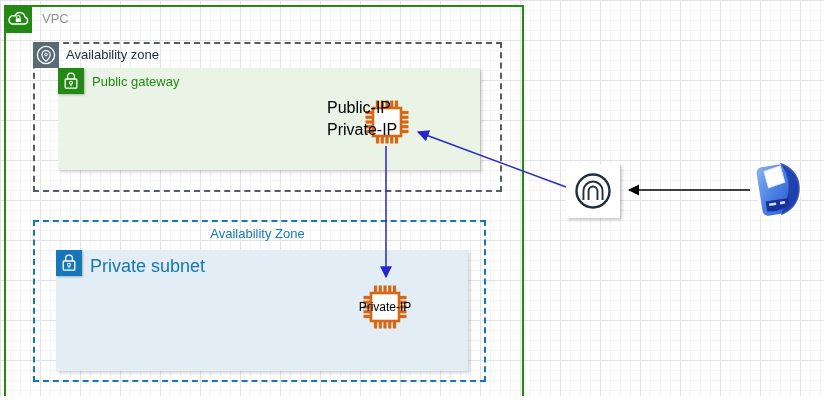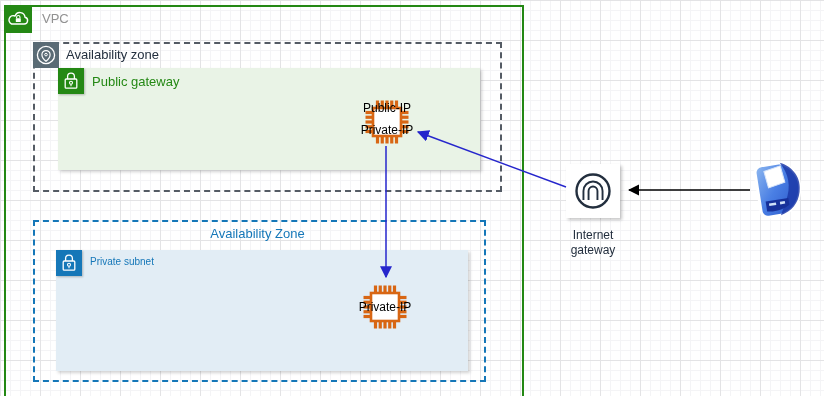--- a/index.html
+++ b/index.html
@@ -22,24 +22,24 @@
   .az1{left:33px;top:42px;width:465px;height:146px;border:2px dashed #545B64;}
   .az1-badge{left:33px;top:42px;width:26px;height:26px;background:#5A6B75;}
   .az1-label{left:66px;top:47px;font-size:13px;color:#232F3E;}
   .pubsub{left:58px;top:68px;width:422px;height:102px;background:#E9F3E6;box-shadow:2px 2px 3px rgba(0,0,0,0.18);}
   .pubsub-badge{left:58px;top:68px;width:26px;height:26px;background:#248814;box-shadow:1px 1px 2px rgba(0,0,0,0.25);}
   .pubsub-label{left:92px;top:74px;font-size:13px;color:#248814;}
   .az2{left:33px;top:220px;width:449px;height:158px;border:2px dashed #1577B8;}
   .az2-label{left:33px;top:226px;width:449px;text-align:center;font-size:13px;color:#1577B8;}
   .privsub{left:56px;top:250px;width:412px;height:121px;background:#E2EDF5;box-shadow:2px 2px 3px rgba(0,0,0,0.18);}
   .privsub-badge{left:56px;top:250px;width:26px;height:26px;background:#1577B8;box-shadow:1px 1px 2px rgba(0,0,0,0.25);}
-  .privsub-label{left:90px;top:256px;font-size:10px;color:#1577B8;}
+  .privsub-label{left:90px;top:256px;font-size:18px;color:#1577B8;}
   
   .ec2-pub{left:364px;top:99px;width:46px;height:46px;}
-  .ec2-pub-label{left:327px;top:97px;width:120px;text-align:center;font-size:12px;color:#000;line-height:22px;}
+  .ec2-pub-label{left:327px;top:97px;width:120px;text-align:left;font-size:16px;color:#000;line-height:22px;}
   .ec2-priv{left:362px;top:284px;width:46px;height:46px;}
   .ec2-priv-label{left:325px;top:300px;width:120px;text-align:center;font-size:12px;color:#000;}
   .igw{left:566px;top:164px;width:54px;height:54px;background:#ffffff;box-shadow:2px 2px 3px rgba(0,0,0,0.22);}
   .igw-label{left:553px;top:228px;width:80px;text-align:center;font-size:12px;color:#232F3E;line-height:15px;}
   .client{left:750px;top:155px;width:62px;height:70px;}
   .edges{left:0;top:0;width:824px;height:412px;pointer-events:none;}
   .edges line{pointer-events:stroke;}
   .badge svg, .node svg{display:block;}
 </style>
 </head>
@@ -153,24 +153,20 @@
   </div>
   <div class="abs ec2-priv-label">Private-IP</div>
 
   <div class="abs igw node">
     <svg width="54" height="54" viewBox="0 0 54 54">
       <circle cx="27" cy="27" r="16.5" fill="none" stroke="#232F3E" stroke-width="2.4"></circle>
       <path d="M20 36 v-9 a7 7 0 0 1 14 0 v9" fill="none" stroke="#232F3E" stroke-width="7"></path>
       <path d="M20 36 v-9 a7 7 0 0 1 14 0 v9" fill="none" stroke="#ffffff" stroke-width="3.2"></path>
     </svg>
   </div>
-  <div class="abs igw-label">
-    <span style="display:block">Internet</span>
-    <span style="display:block">gateway</span>
-  </div>
 
   <div class="abs client node">
     <svg width="62" height="70" viewBox="0 0 62 70">
       <defs>
         <linearGradient id="pcg" x1="0" y1="0" x2="1" y2="1">
           <stop offset="0" stop-color="#8FB9F0"></stop>
           <stop offset="0.45" stop-color="#4A7FE4"></stop>
           <stop offset="1" stop-color="#2450C4"></stop>
         </linearGradient>
       </defs>

